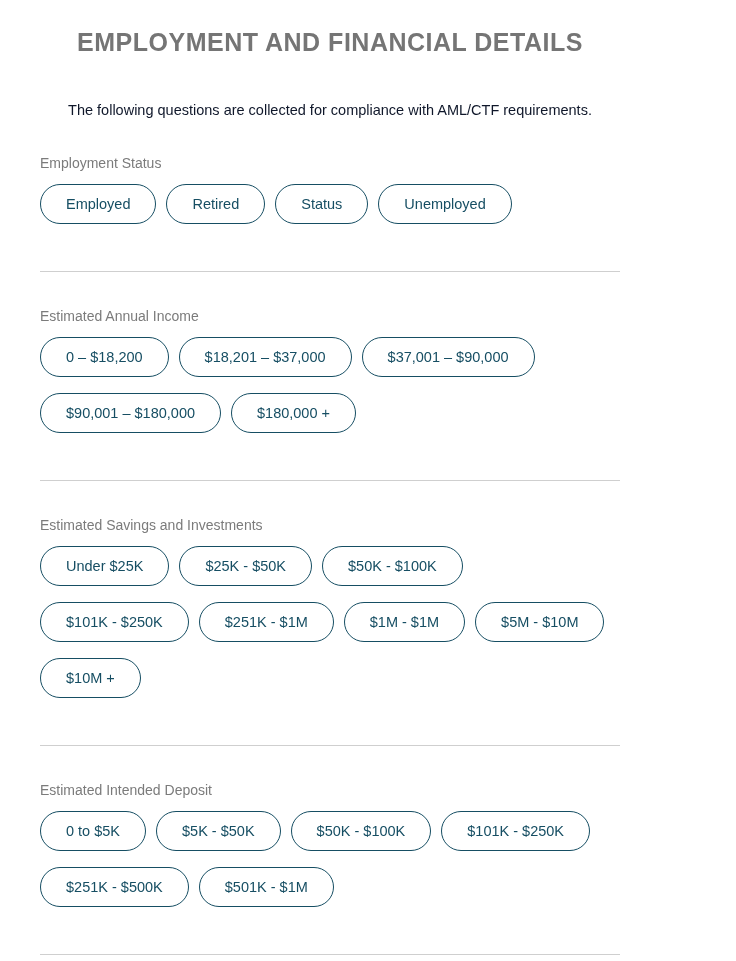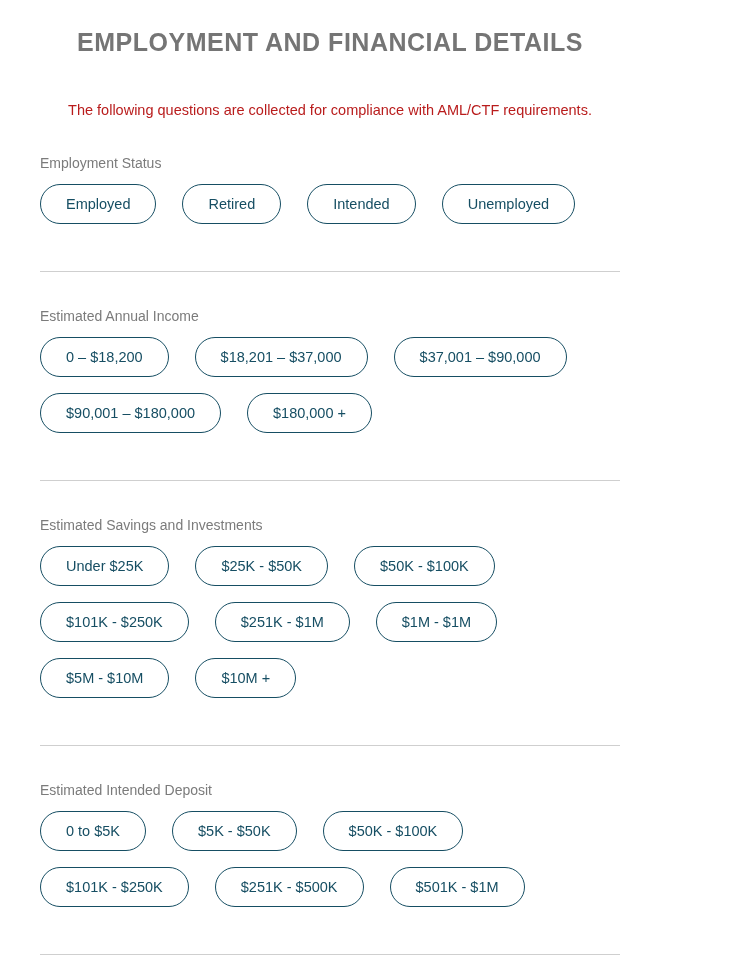--- a/index.html
+++ b/index.html
@@ -18,34 +18,34 @@
     text-align: center;
     color: #757575;
     font-size: 25px;
     font-weight: bold;
     letter-spacing: 0.5px;
     line-height: 1.15;
   }
   .page-subtitle {
     margin: 46px 0 14px 0;
     text-align: center;
-    color: #b91c1c;
+    color: #0f172a;
     font-size: 14.5px;
     line-height: 1.1;
   }
   .section-label {
     color: #7b7b7b;
     font-size: 14px;
     line-height: 1.15;
     margin: 36px 0 13px 0;
   }
   .pills {
     display: flex;
     flex-wrap: wrap;
-    gap: 16px 26px;
+    gap: 16px 10px;
   }
   .pill {
     display: inline-flex;
     align-items: center;
     justify-content: center;
     height: 40px;
     padding: 0 25px;
     background: #ffffff;
     border: 1.5px solid #164e63;
     border-radius: 20px;
@@ -69,21 +69,21 @@
 <div class="page">
   <h1 class="page-title">EMPLOYMENT AND FINANCIAL DETAILS</h1>
   <p class="page-subtitle">The following questions are collected for compliance with AML/CTF requirements.</p>
 
   <div>
       <section>
         <div class="section-label">Employment Status</div>
         <div class="pills">
           <button type="button" class="pill">Employed</button>
           <button type="button" class="pill">Retired</button>
-          <button type="button" class="pill">Intended</button>
+          <button type="button" class="pill">Status</button>
           <button type="button" class="pill">Unemployed</button>
         </div>
         <hr class="divider">
       </section>
       <section>
         <div class="section-label">Estimated Annual Income</div>
         <div class="pills">
           <button type="button" class="pill">0 – $18,200</button>
           <button type="button" class="pill">$18,201 – $37,000</button>
           <button type="button" class="pill">$37,001 – $90,000</button>

